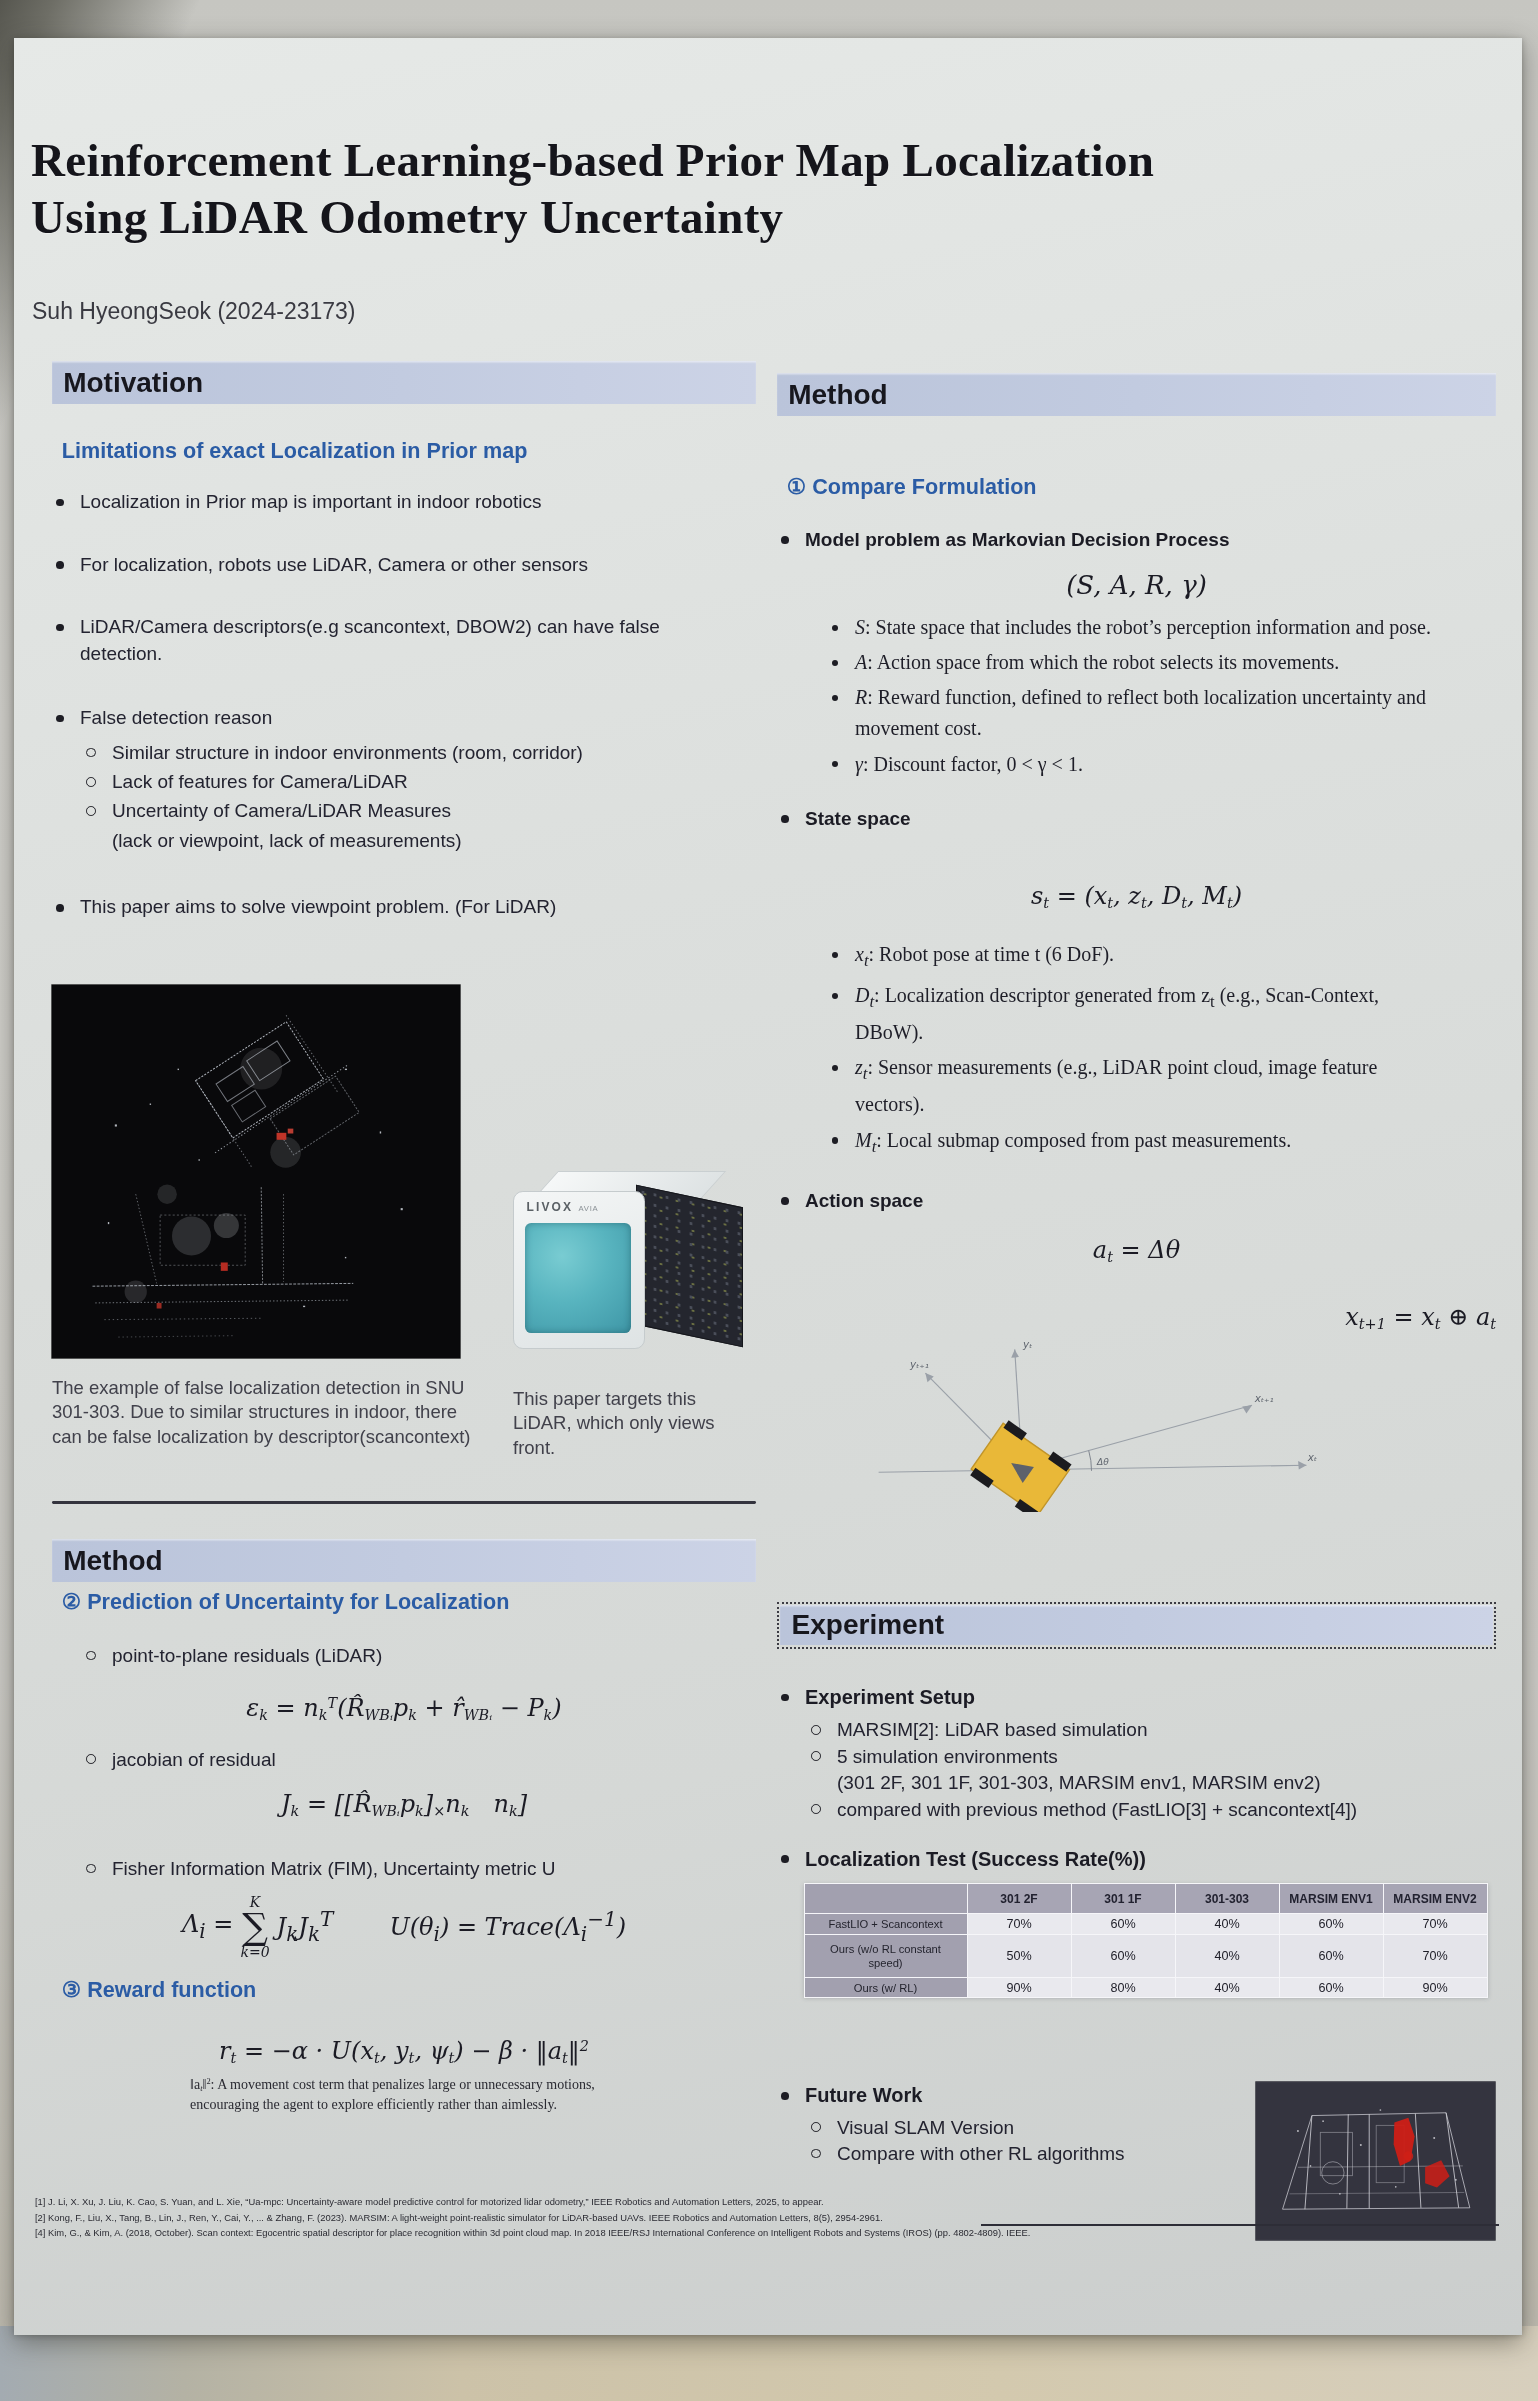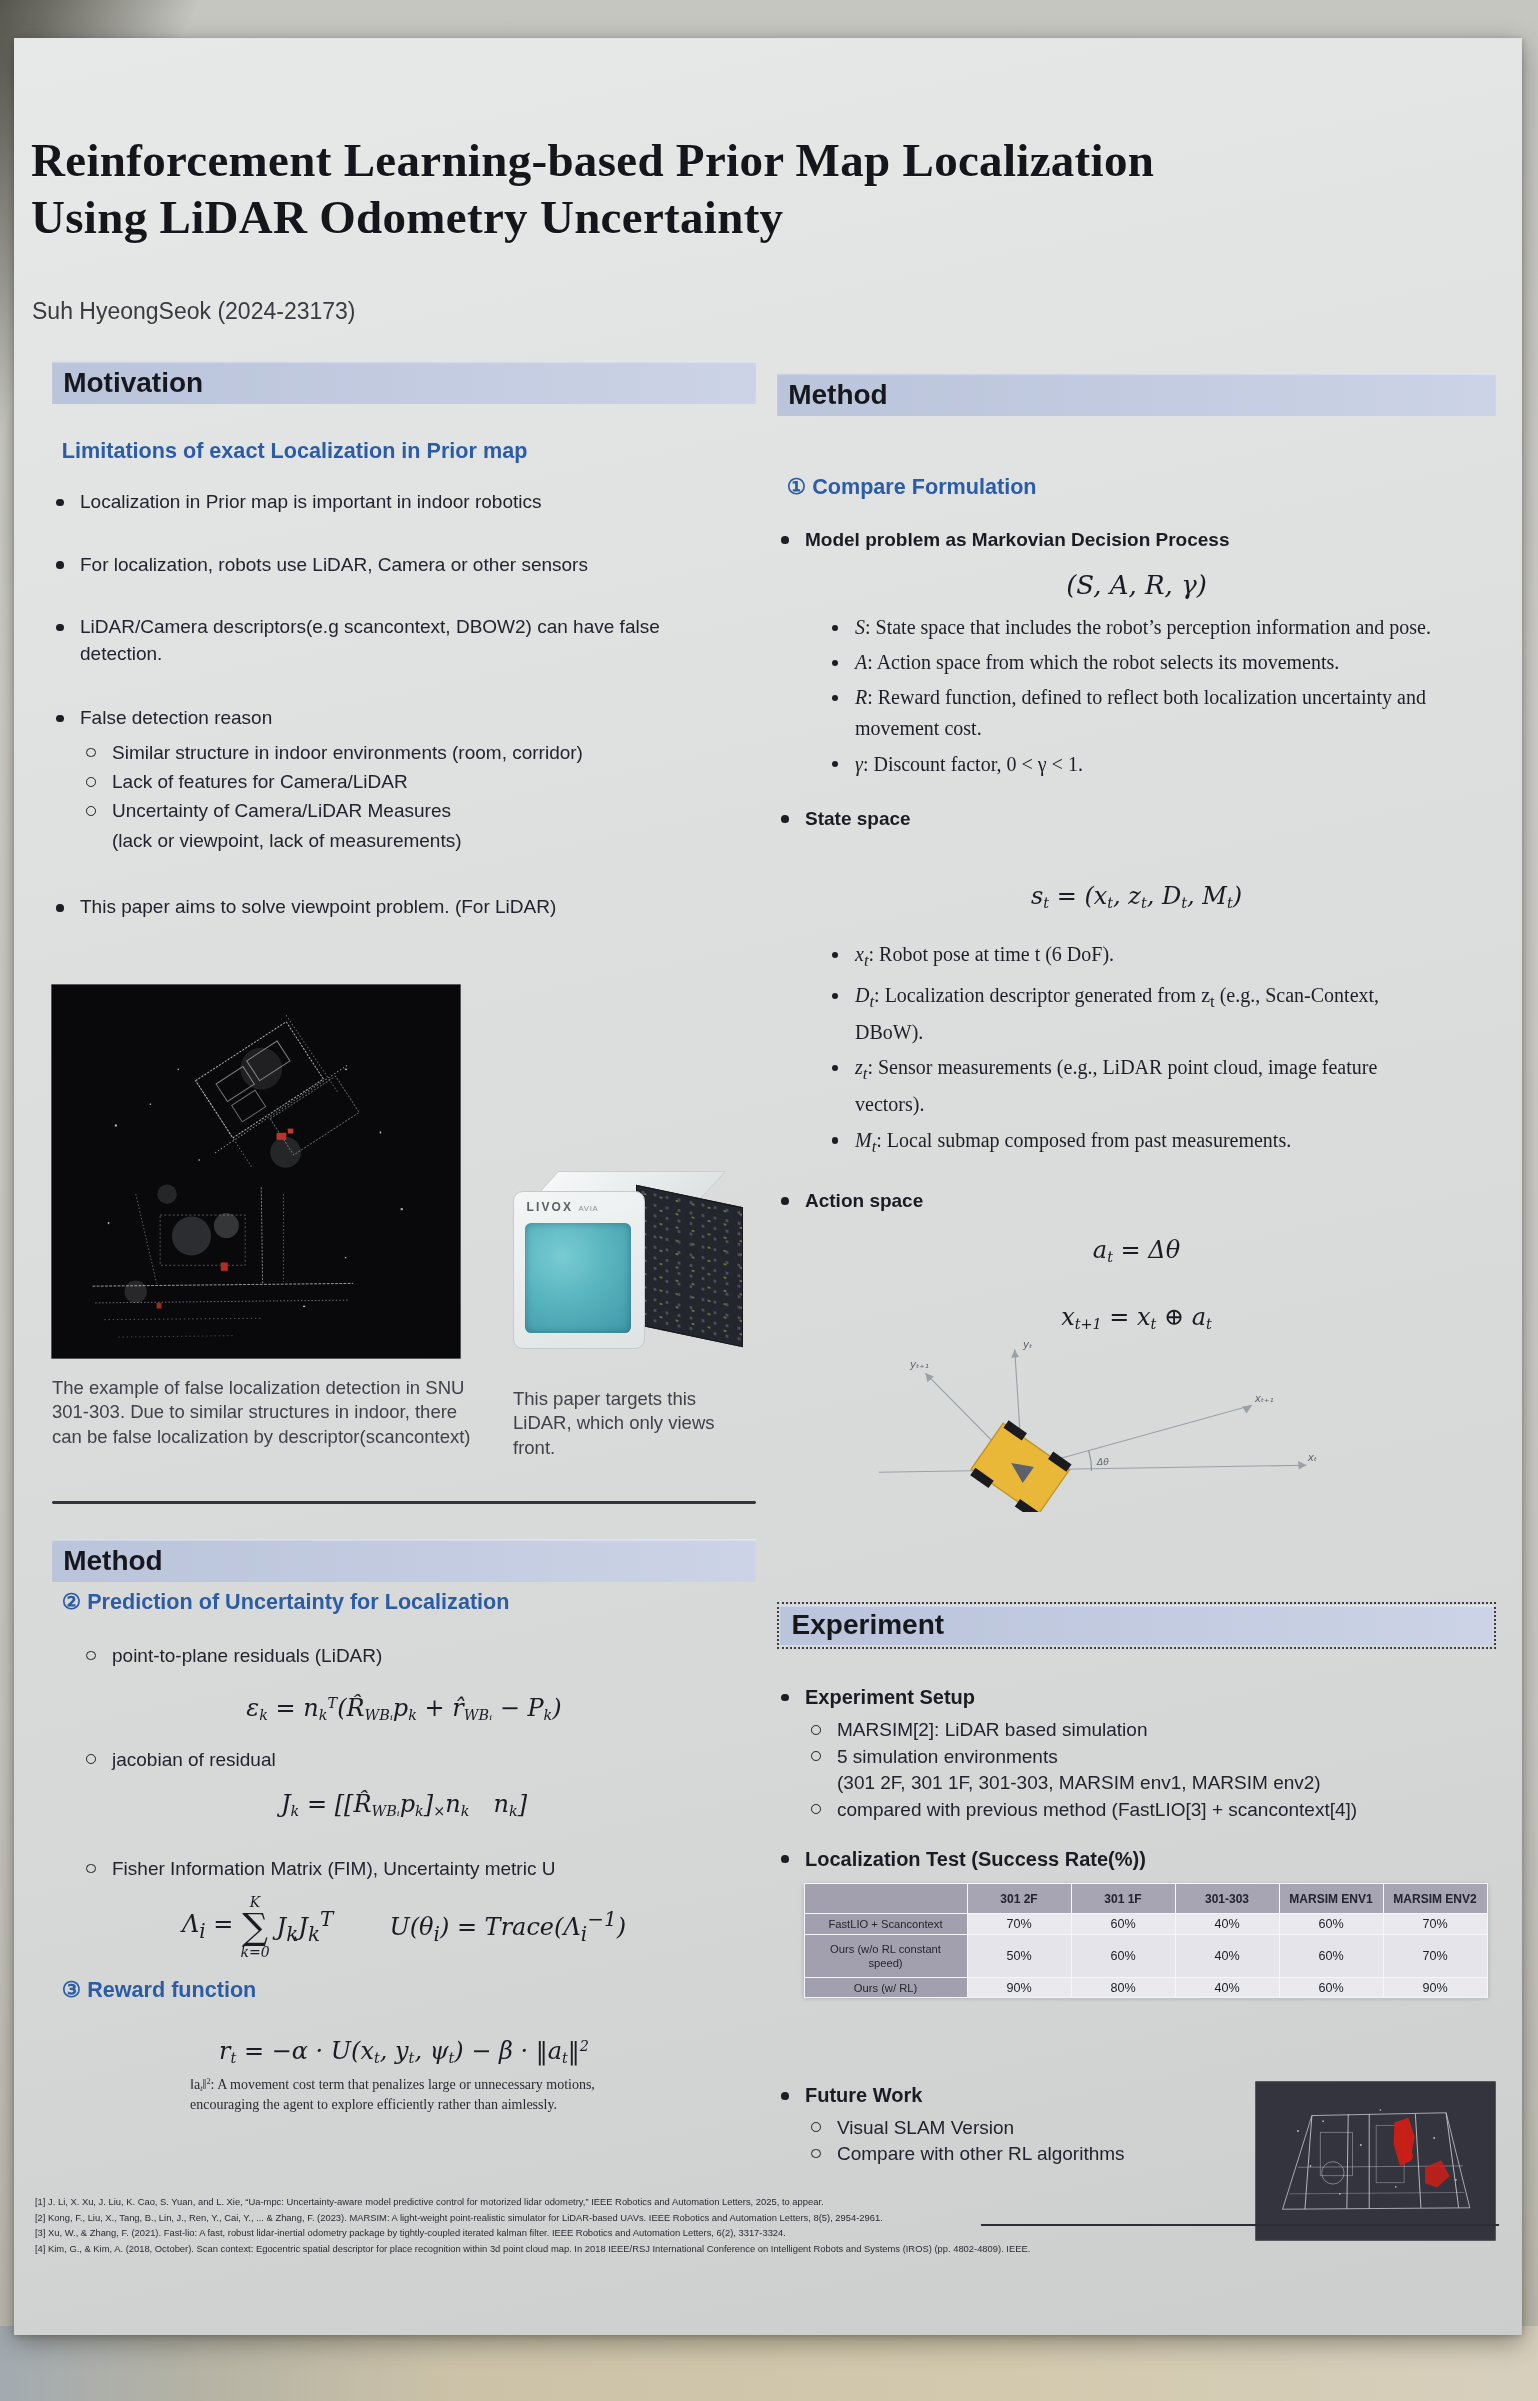--- a/index.html
+++ b/index.html
@@ -198,21 +198,21 @@
       <ul class="serlist" style="margin:28px 0 0 42px;width:614px;">
         <li><span class="msym">x<sub>t</sub></span><span>: Robot pose at time t (6 DoF).</span></li>
         <li><span class="msym">D<sub>t</sub></span><span>: Localization descriptor generated from z<sub>t</sub> (e.g., Scan-Context, DBoW).</span></li>
         <li><span class="msym">z<sub>t</sub></span><span>: Sensor measurements (e.g., LiDAR point cloud, image feature vectors).</span></li>
         <li><span class="msym">M<sub>t</sub></span><span>: Local submap composed from past measurements.</span></li>
       </ul>
       <ul class="blist" style="margin-top:26px;">
         <li class="dot bold">Action space</li>
       </ul>
       <div class="formula" style="margin-top:22.3px;">a<sub>t</sub> = Δθ</div>
-      <div class="formula" style="margin-top:38px;">x<sub>t+1</sub> = x<sub>t</sub> ⊕ a<sub>t</sub></div>
+      <div class="formula" style="margin-top:38px;text-align:right;">x<sub>t+1</sub> = x<sub>t</sub> ⊕ a<sub>t</sub></div>
 
       <svg width="461" height="171" viewBox="0 0 660 245" style="margin:8.4px 0 0 84px;display:block;">
         <g stroke="#9aa0a8" stroke-width="1.6" fill="none">
           <line x1="25" y1="188" x2="638" y2="178"></line>
           <line x1="220" y1="12" x2="231" y2="186"></line>
           <line x1="228" y1="184" x2="560" y2="92"></line>
           <line x1="228" y1="184" x2="92" y2="46"></line>
         </g>
         <g fill="#9aa0a8">
           <polygon points="638,178 626,172 627,184"></polygon>
@@ -361,20 +361,19 @@
               <circle cx="286" cy="140" r="1.4"></circle>
               <circle cx="178" cy="40" r="1.2"></circle>
           </g>
         </svg>
       </div>
     </div>
 
     <div class="refs">
       <div>[1] J. Li, X. Xu, J. Liu, K. Cao, S. Yuan, and L. Xie, “Ua-mpc: Uncertainty-aware model predictive control for motorized lidar odometry,” IEEE Robotics and Automation Letters, 2025, to appear.</div>
       <div>[2] Kong, F., Liu, X., Tang, B., Lin, J., Ren, Y., Cai, Y., ... &amp; Zhang, F. (2023). MARSIM: A light-weight point-realistic simulator for LiDAR-based UAVs. IEEE Robotics and Automation Letters, 8(5), 2954-2961.</div>
-      <div>[3] Xu, W., &amp; Zhang, F. (2021). Fast-lio: A fast, robust lidar-inertial odometry package by tightly-coupled iterated kalman filter. IEEE Robotics and Automation Letters, 6(2), 3317-3324.</div>
       <div>[4] Kim, G., &amp; Kim, A. (2018, October). Scan context: Egocentric spatial descriptor for place recognition within 3d point cloud map. In 2018 IEEE/RSJ International Conference on Intelligent Robots and Systems (IROS) (pp. 4802-4809). IEEE.</div>
     </div>
     <div class="refline"></div>
 
   </div>
 </div>
 
 
 </body></html>

